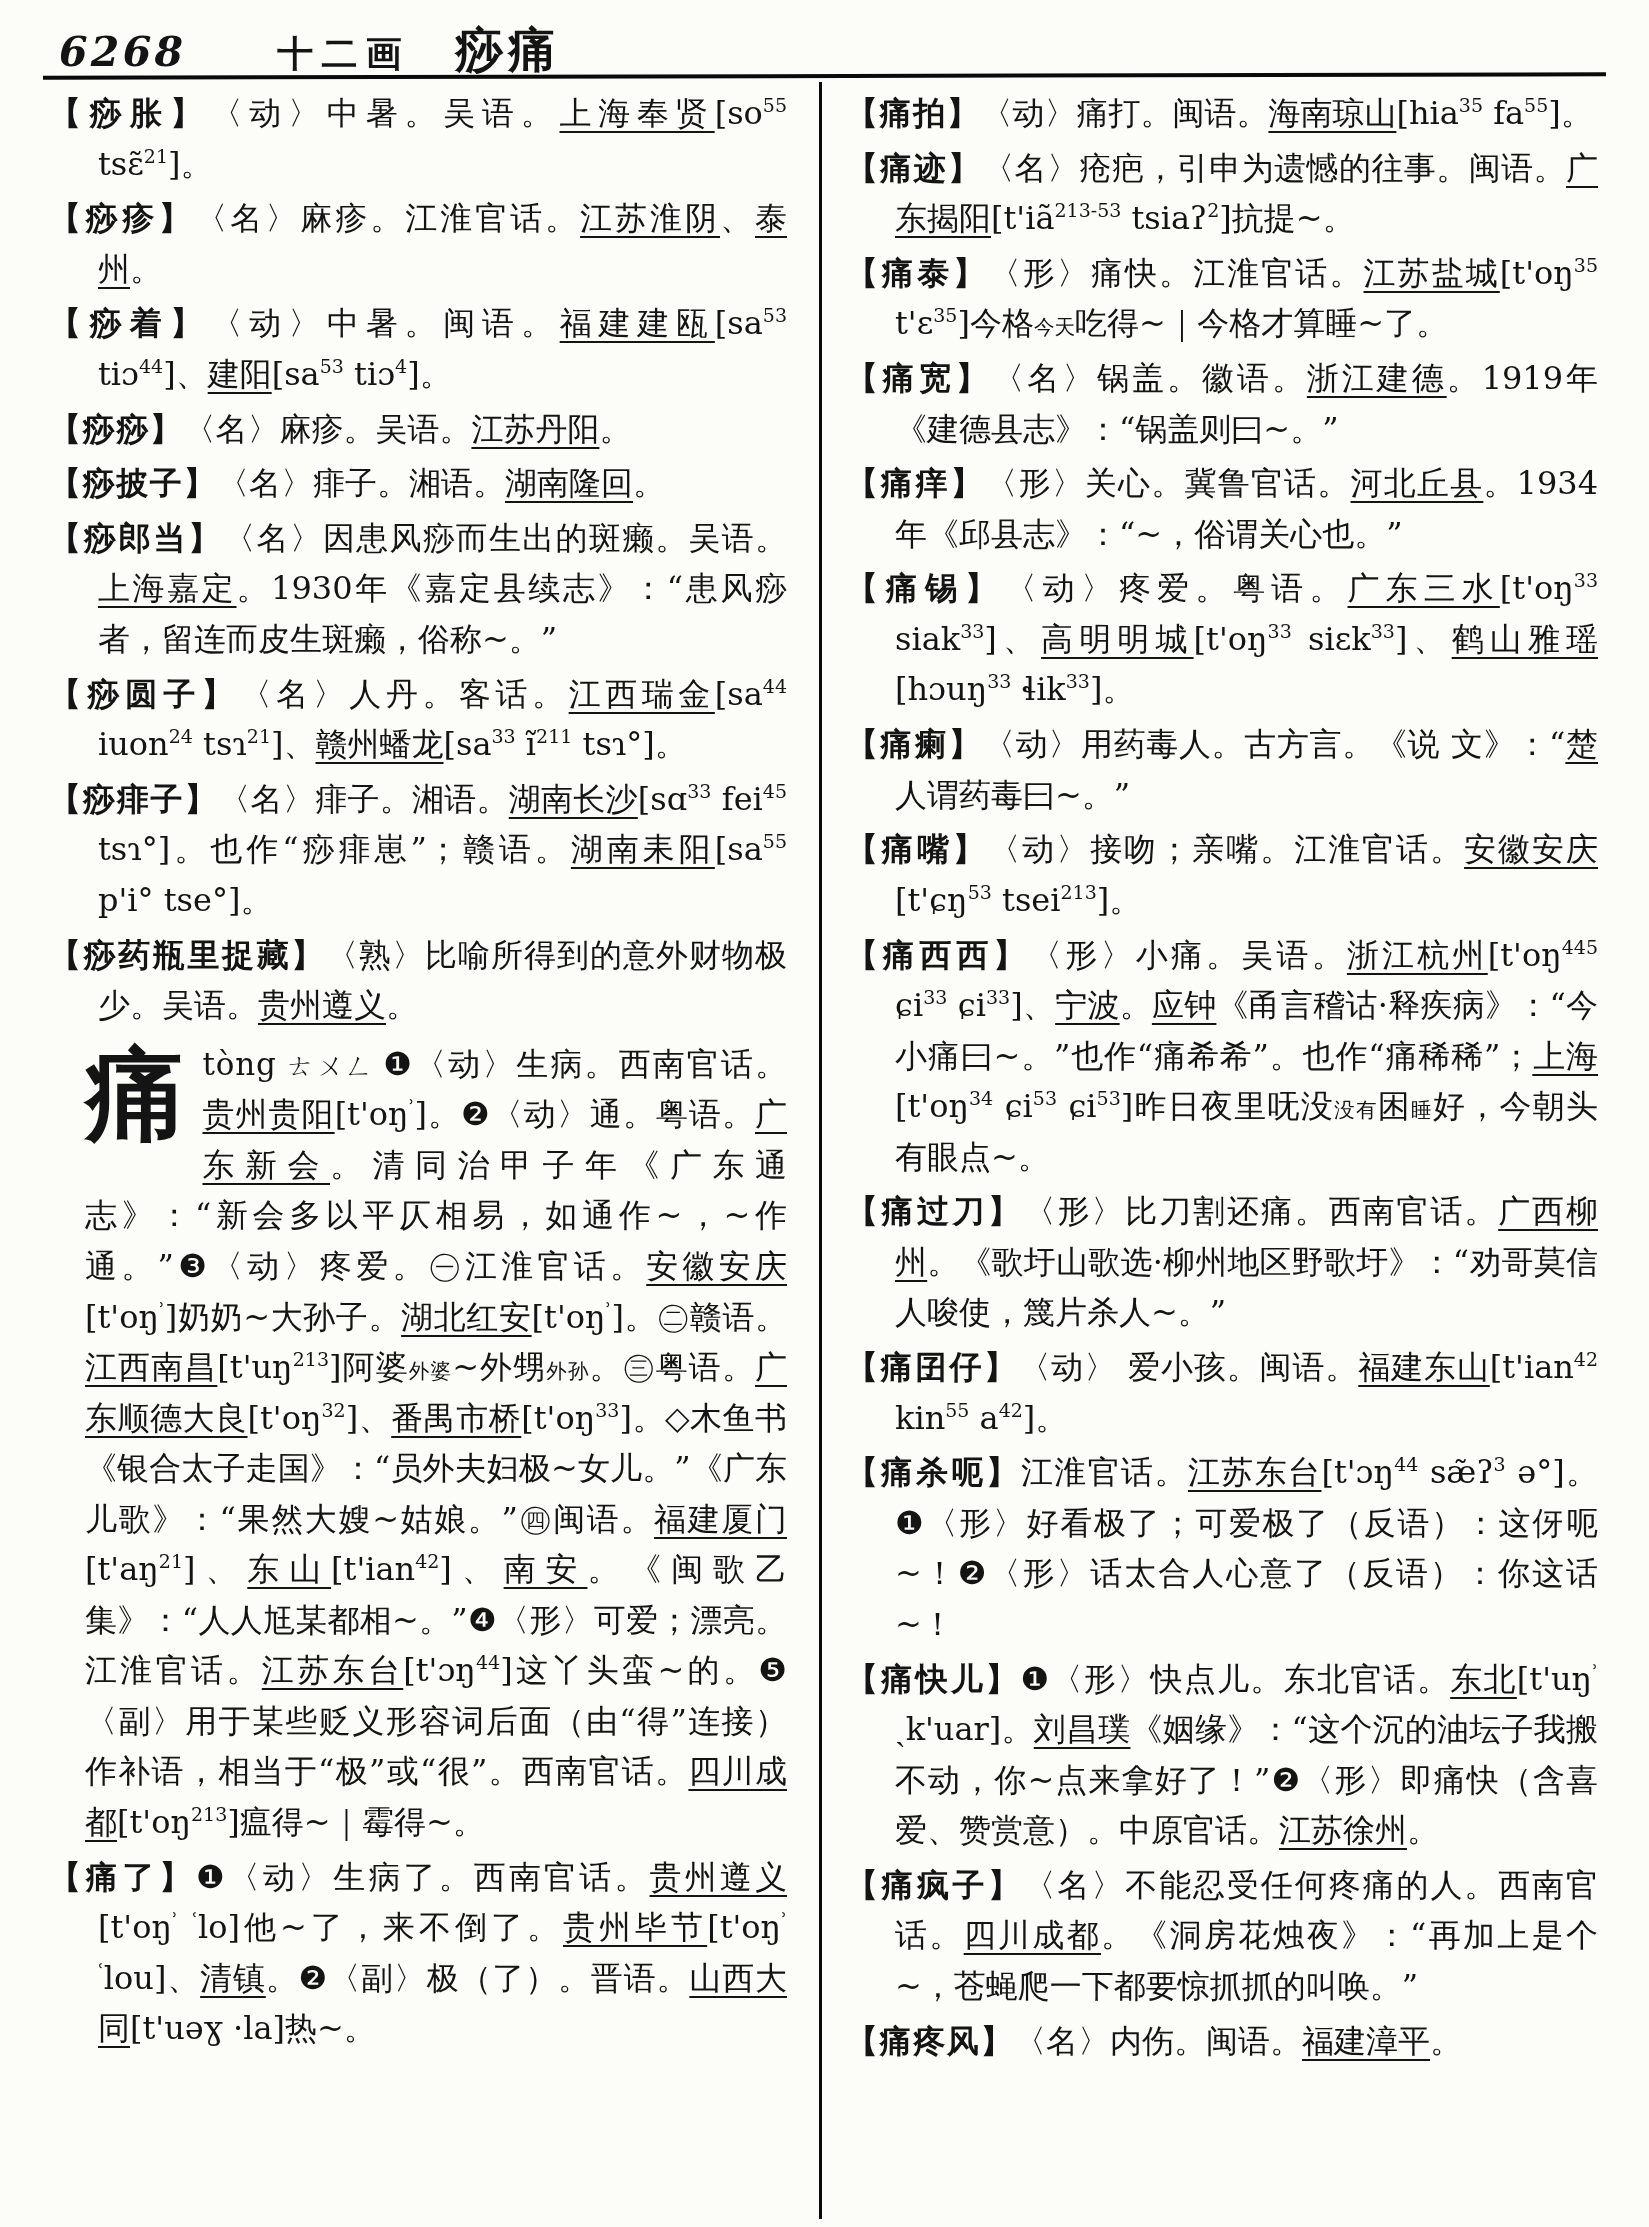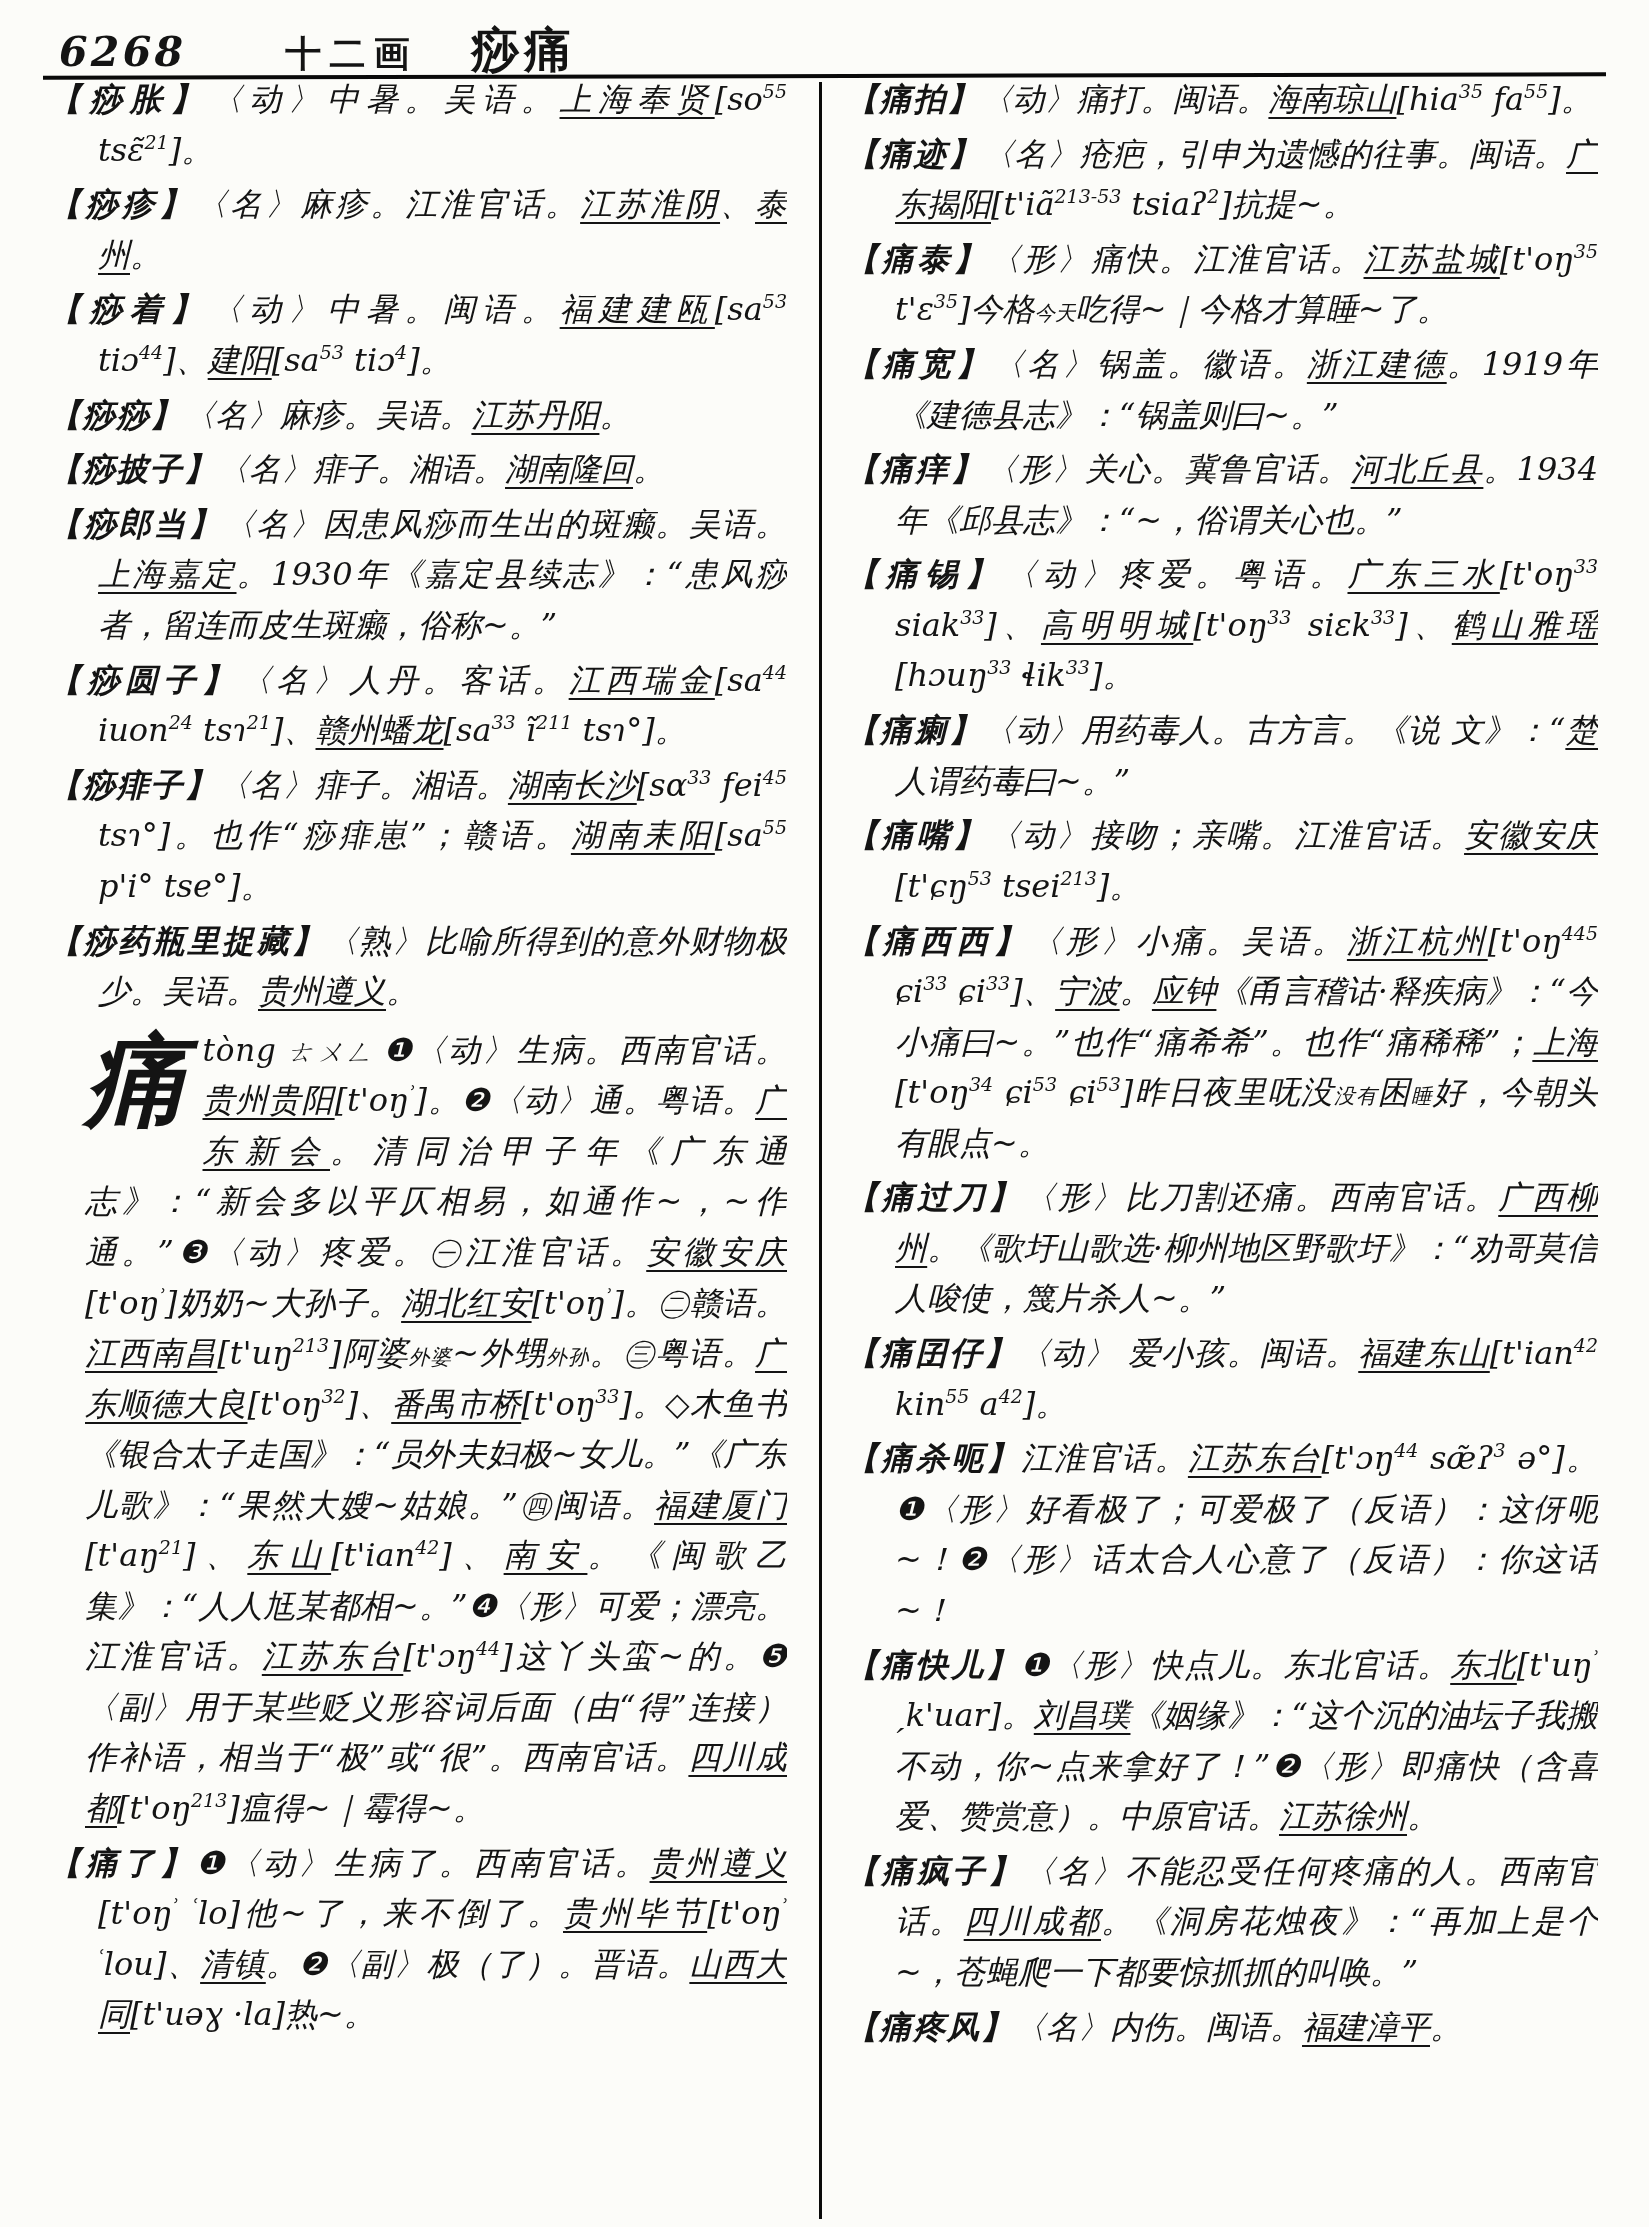--- a/index.html
+++ b/index.html
@@ -10,37 +10,36 @@
     color:#141414;
   }
   .page{
     position:relative;width:1650px;height:2227px;
     background:#fcfcf9;overflow:hidden;
   }
   .header{
     position:absolute;top:18px;left:59px;
     display:flex;align-items:baseline;
     font-weight:bold;
-    gap:8px;
   }
   .page-num{font-size:41px;letter-spacing:3.3px;font-style:italic;}
   .stroke{font-size:36px;margin-left:91px;letter-spacing:8.2px;}
   .sec{font-size:48px;margin-left:45px;letter-spacing:5px;}
   .rule{
     position:absolute;top:74px;left:43px;width:1563px;height:4.1px;
     background:#0a0a0a;transform:rotate(-0.12deg);
   }
   .vdivider{
     position:absolute;top:82px;left:819px;width:2.5px;height:2137px;
     background:#0a0a0a;
   }
   .col{
-    position:absolute;top:74px;
+    position:absolute;top:88px;
     font-size:32px;line-height:1.58;
-    text-align:justify;overflow:hidden;height:2133px;font-style:italic;
+    text-align:justify;overflow:hidden;height:2133px;
   }
   .col.left{left:49px;width:738px;}
   .col.right{left:846px;width:752px;}
   .entry{margin:0 0 4.1px 0;padding-left:49px;text-indent:-49px;}
   .entry.big{padding-left:36px;text-indent:0;margin-top:8.2px;}
   .hw{font-weight:bold;letter-spacing:1.6px;}
   .pn{text-decoration:underline;text-underline-offset:7.4px;text-decoration-thickness:2.1px;}
   sup{font-size:19px;line-height:0;vertical-align:super;letter-spacing:0;}
   .gloss{font-size:20.6px;}
   .bigchar{

